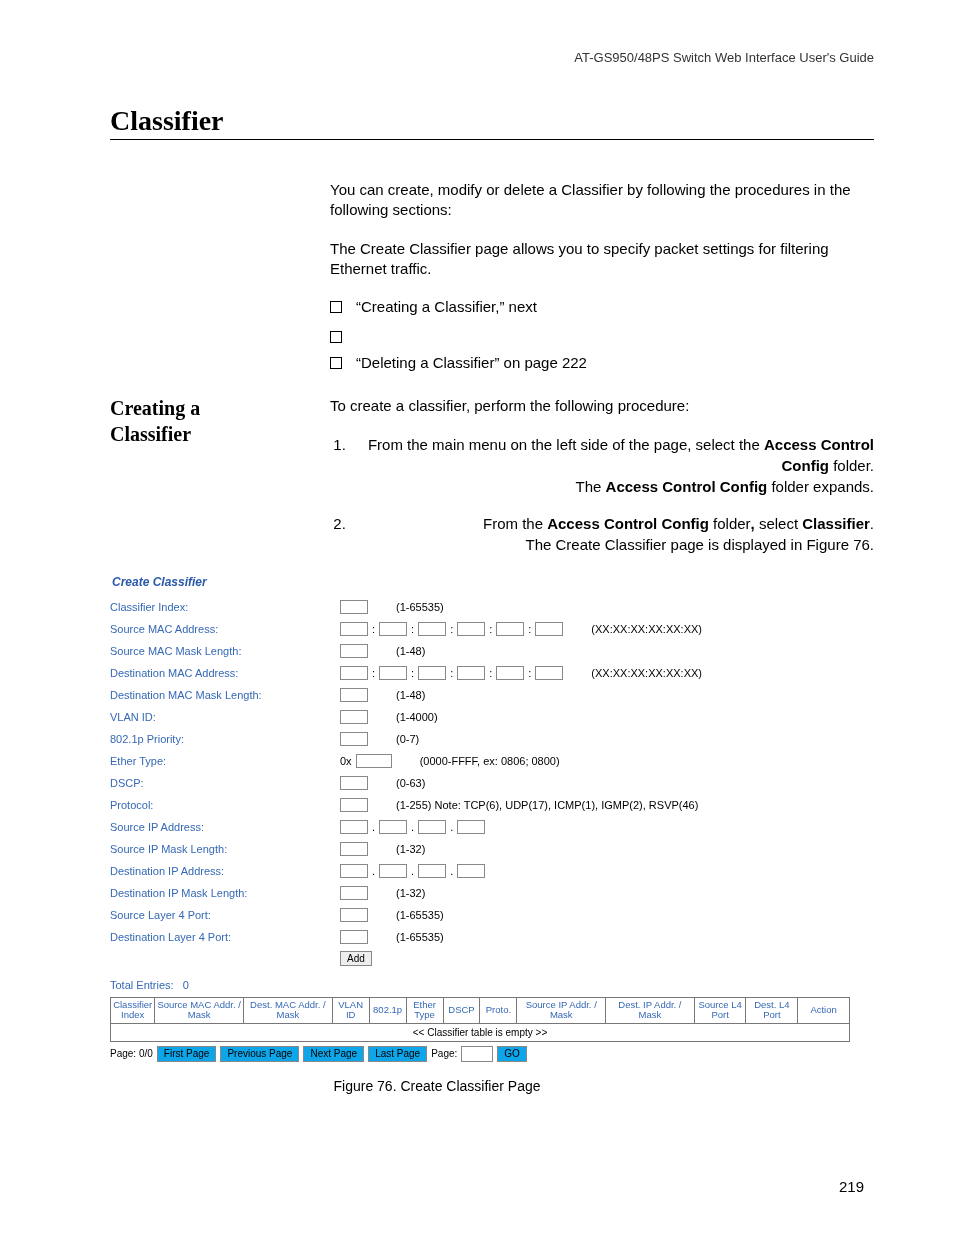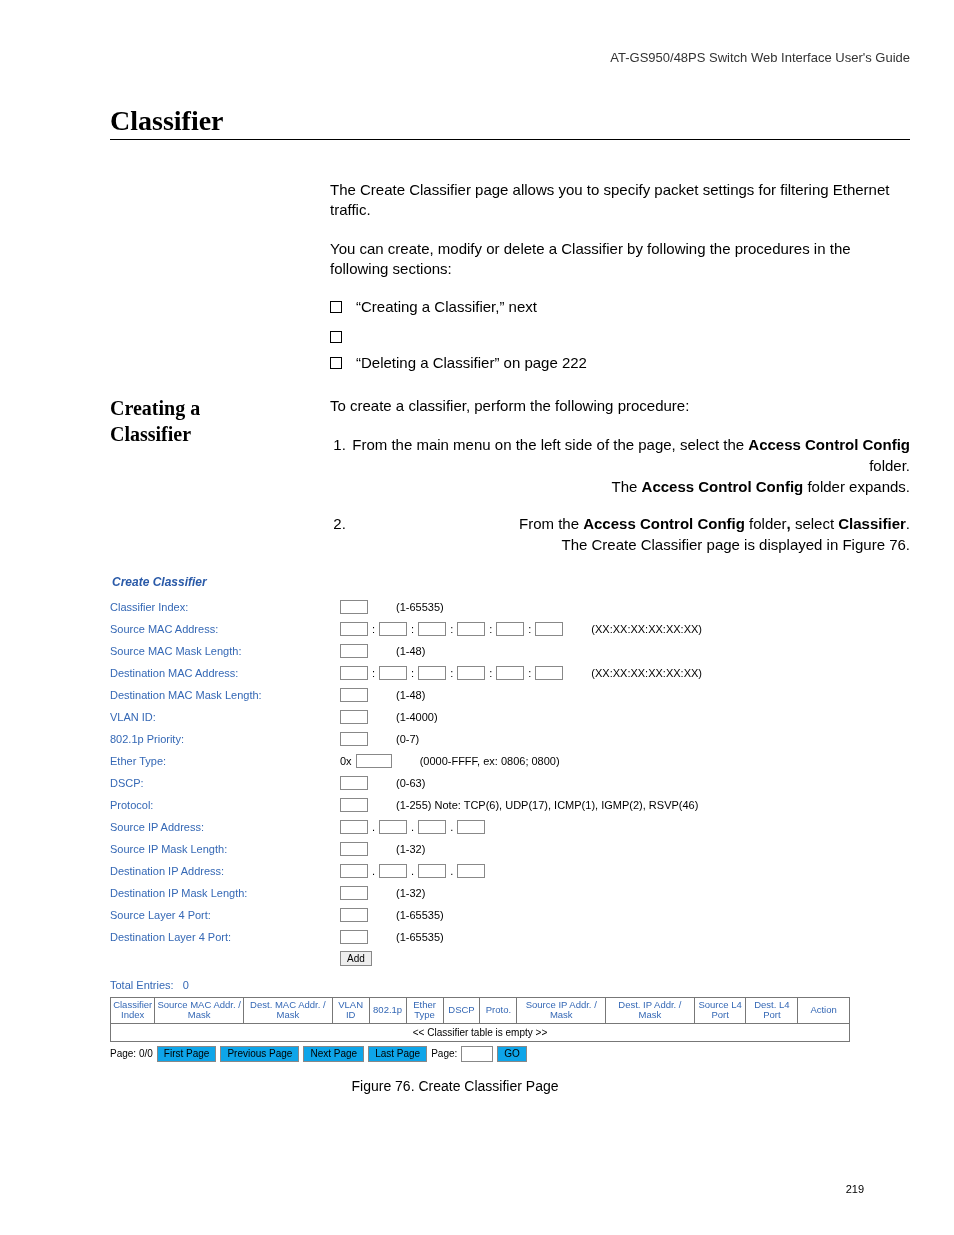--- a/index.html
+++ b/index.html
@@ -8,21 +8,21 @@
     padding: 0;
     background: #fff;
     color: #000;
     font-size: 15px;
   }
   .page {
     width: 954px;
     height: 1235px;
     position: relative;
     box-sizing: border-box;
-    padding: 50px 44px 40px 110px;
+    padding: 50px 80px 40px 110px;
   }
   .header-right {
     text-align: right;
     font-size: 13px;
     color: #333;
     margin-bottom: 40px;
   }
   h1.section-title {
     font-family: "Times New Roman", Times, serif;
     font-weight: bold;
@@ -166,34 +166,34 @@
     text-align: center;
     font-size: 14px;
     color: #000;
     margin-top: 16px;
     margin-left: -110px;
   }
   .pagenum {
     position: absolute;
     bottom: 40px;
     right: 90px;
-    font-size: 11px;
+    font-size: 15px;
   }
 </style>
 </head>
 <body>
 
 <div class="page">
   <div class="header-right">AT-GS950/48PS Switch Web Interface User's Guide</div>
 
   <h1 class="section-title">Classifier</h1>
 
   <div class="content">
+    <p>You can create, modify or delete a Classifier by following the procedures in the following sections:</p>
     <p>The Create Classifier page allows you to specify packet settings for filtering Ethernet traffic.</p>
-    <p>You can create, modify or delete a Classifier by following the procedures in the following sections:</p>
 
     <div class="bullet-list">
       <div class="bullet-row">
         <span class="bullet-box"></span>
         <span>“Creating a Classifier,”  next</span>
       </div>
       <div class="bullet-row">
         <span class="bullet-box"></span>
       </div>
       <div class="bullet-row">

